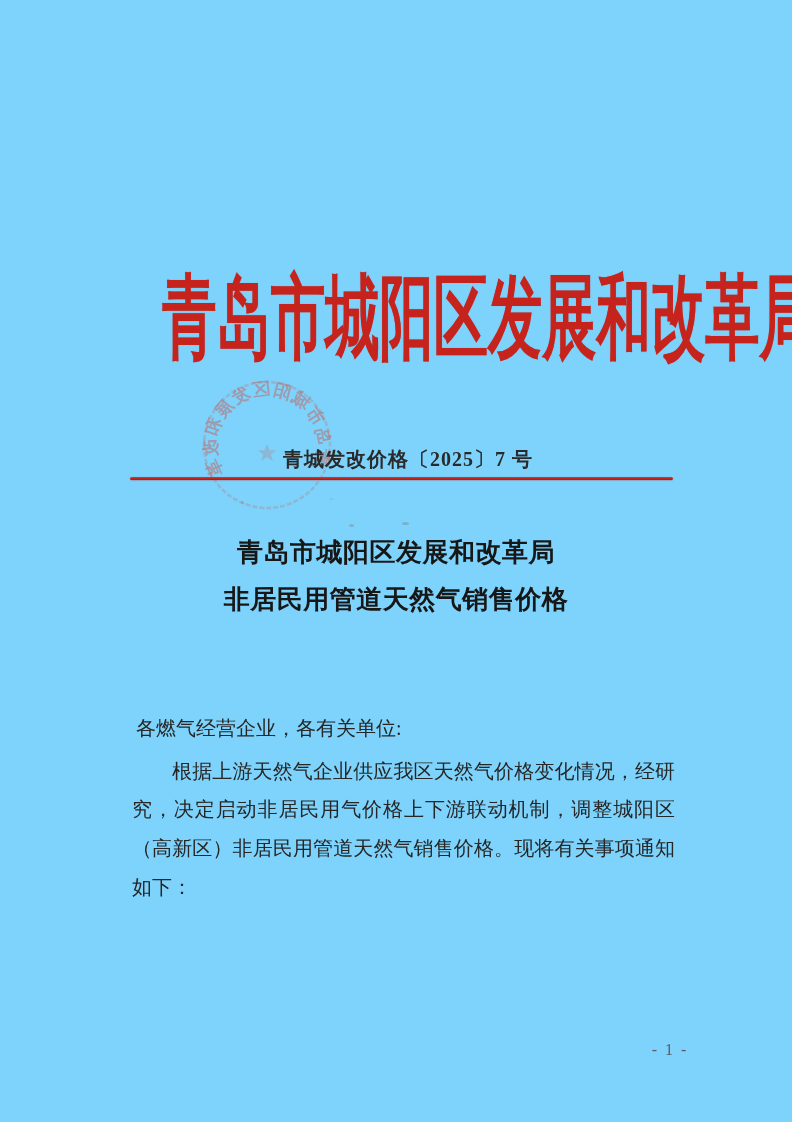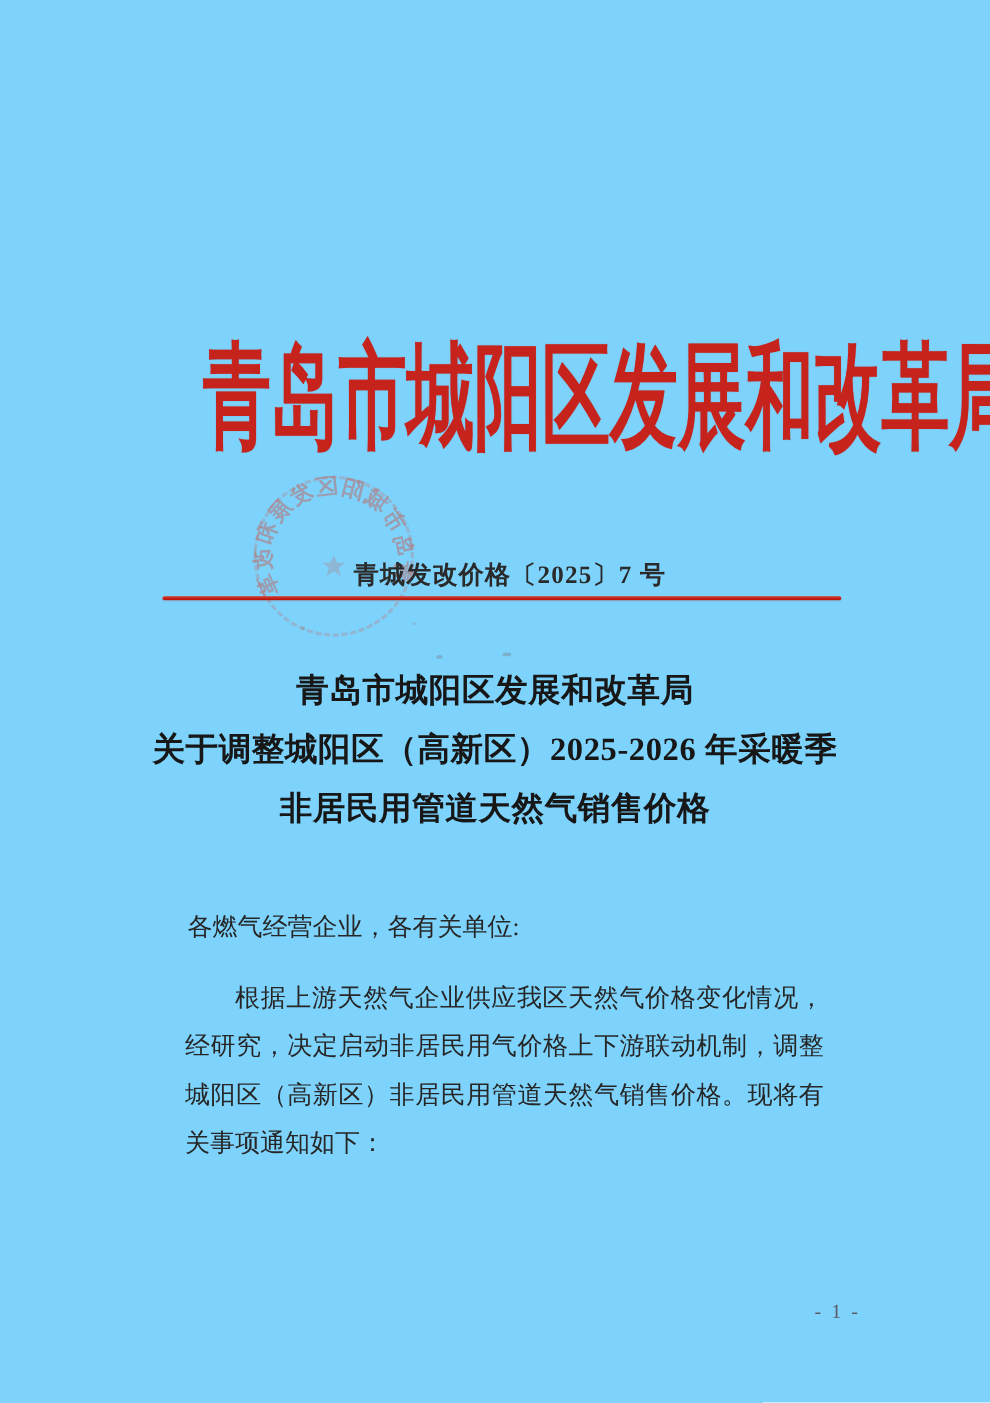--- a/index.html
+++ b/index.html
@@ -103,25 +103,25 @@
     top: 705px;
     left: 132px;
     width: 543px;
     font-size: 20px;
     line-height: 38.7px;
     color: #262626;
     text-align: justify;
   }
   .body-text .para {
     text-indent: 2em;
-    margin: 16px;
+    margin: 0;
   }
   .body-text .salutation {
     text-indent: 0;
-    margin: 18px;
+    margin: 4px;
   }
 
   
   .page-number {
     position: absolute;
     top: 1041px;
     left: 634px;
     width: 72px;
     text-align: center;
     font-size: 16px;
@@ -151,21 +151,20 @@
 
   <div class="red-rule"></div>
 
   <div class="speck s1"></div>
   <div class="speck s2"></div>
   <div class="speck s3"></div>
   <div class="speck s4"></div>
 
   <div class="doc-title">
     <div>青岛市城阳区发展和改革局</div>
-    <div>关于调整城阳区（高新区）2025-2026 年采暖季</div>
     <div>非居民用管道天然气销售价格</div>
   </div>
 
   <div class="body-text">
     <p class="salutation">各燃气经营企业，各有关单位:</p>
     <p class="para">根据上游天然气企业供应我区天然气价格变化情况，经研究，决定启动非居民用气价格上下游联动机制，调整城阳区（高新区）非居民用管道天然气销售价格。现将有关事项通知如下：</p>
   </div>
 
   <div class="page-number">- 1 -</div>
 

